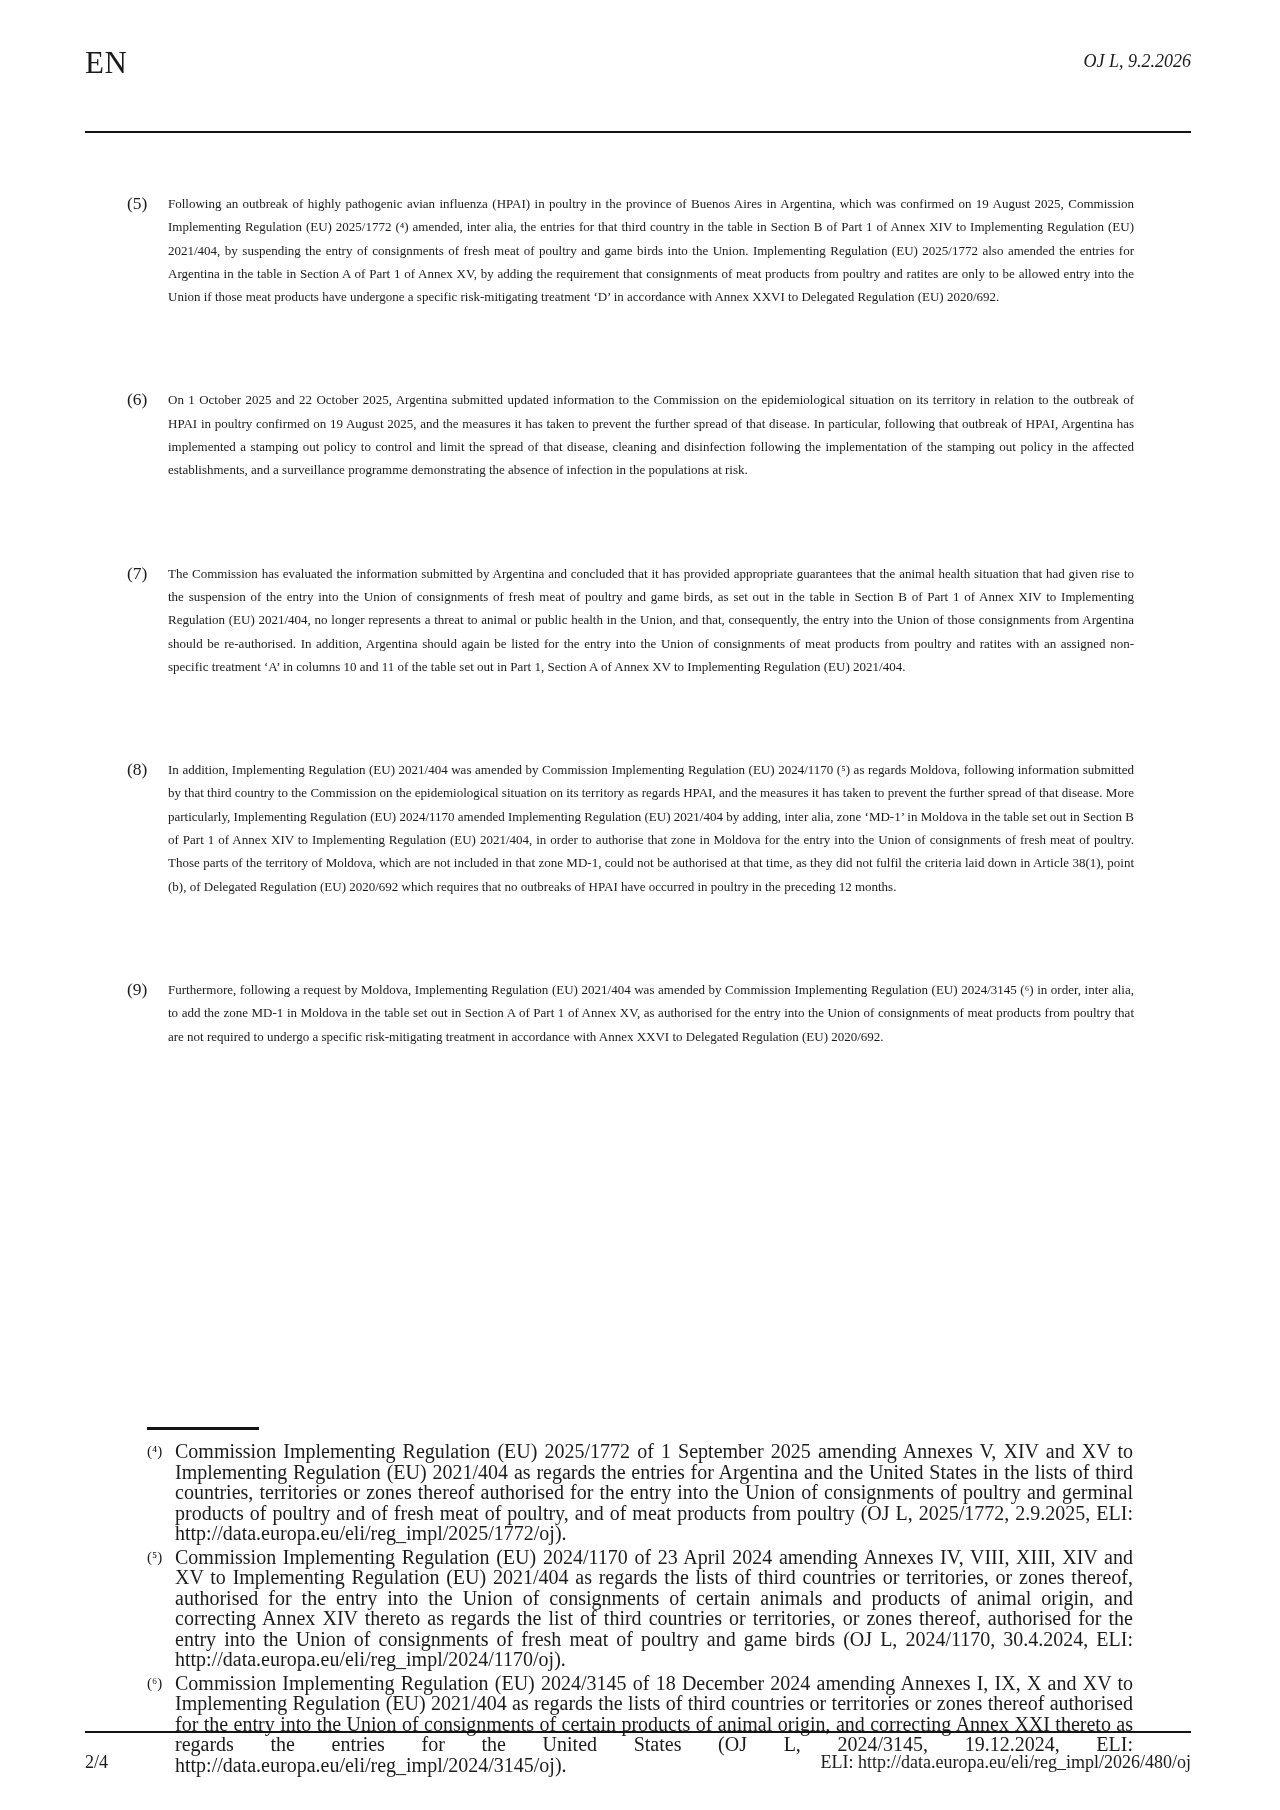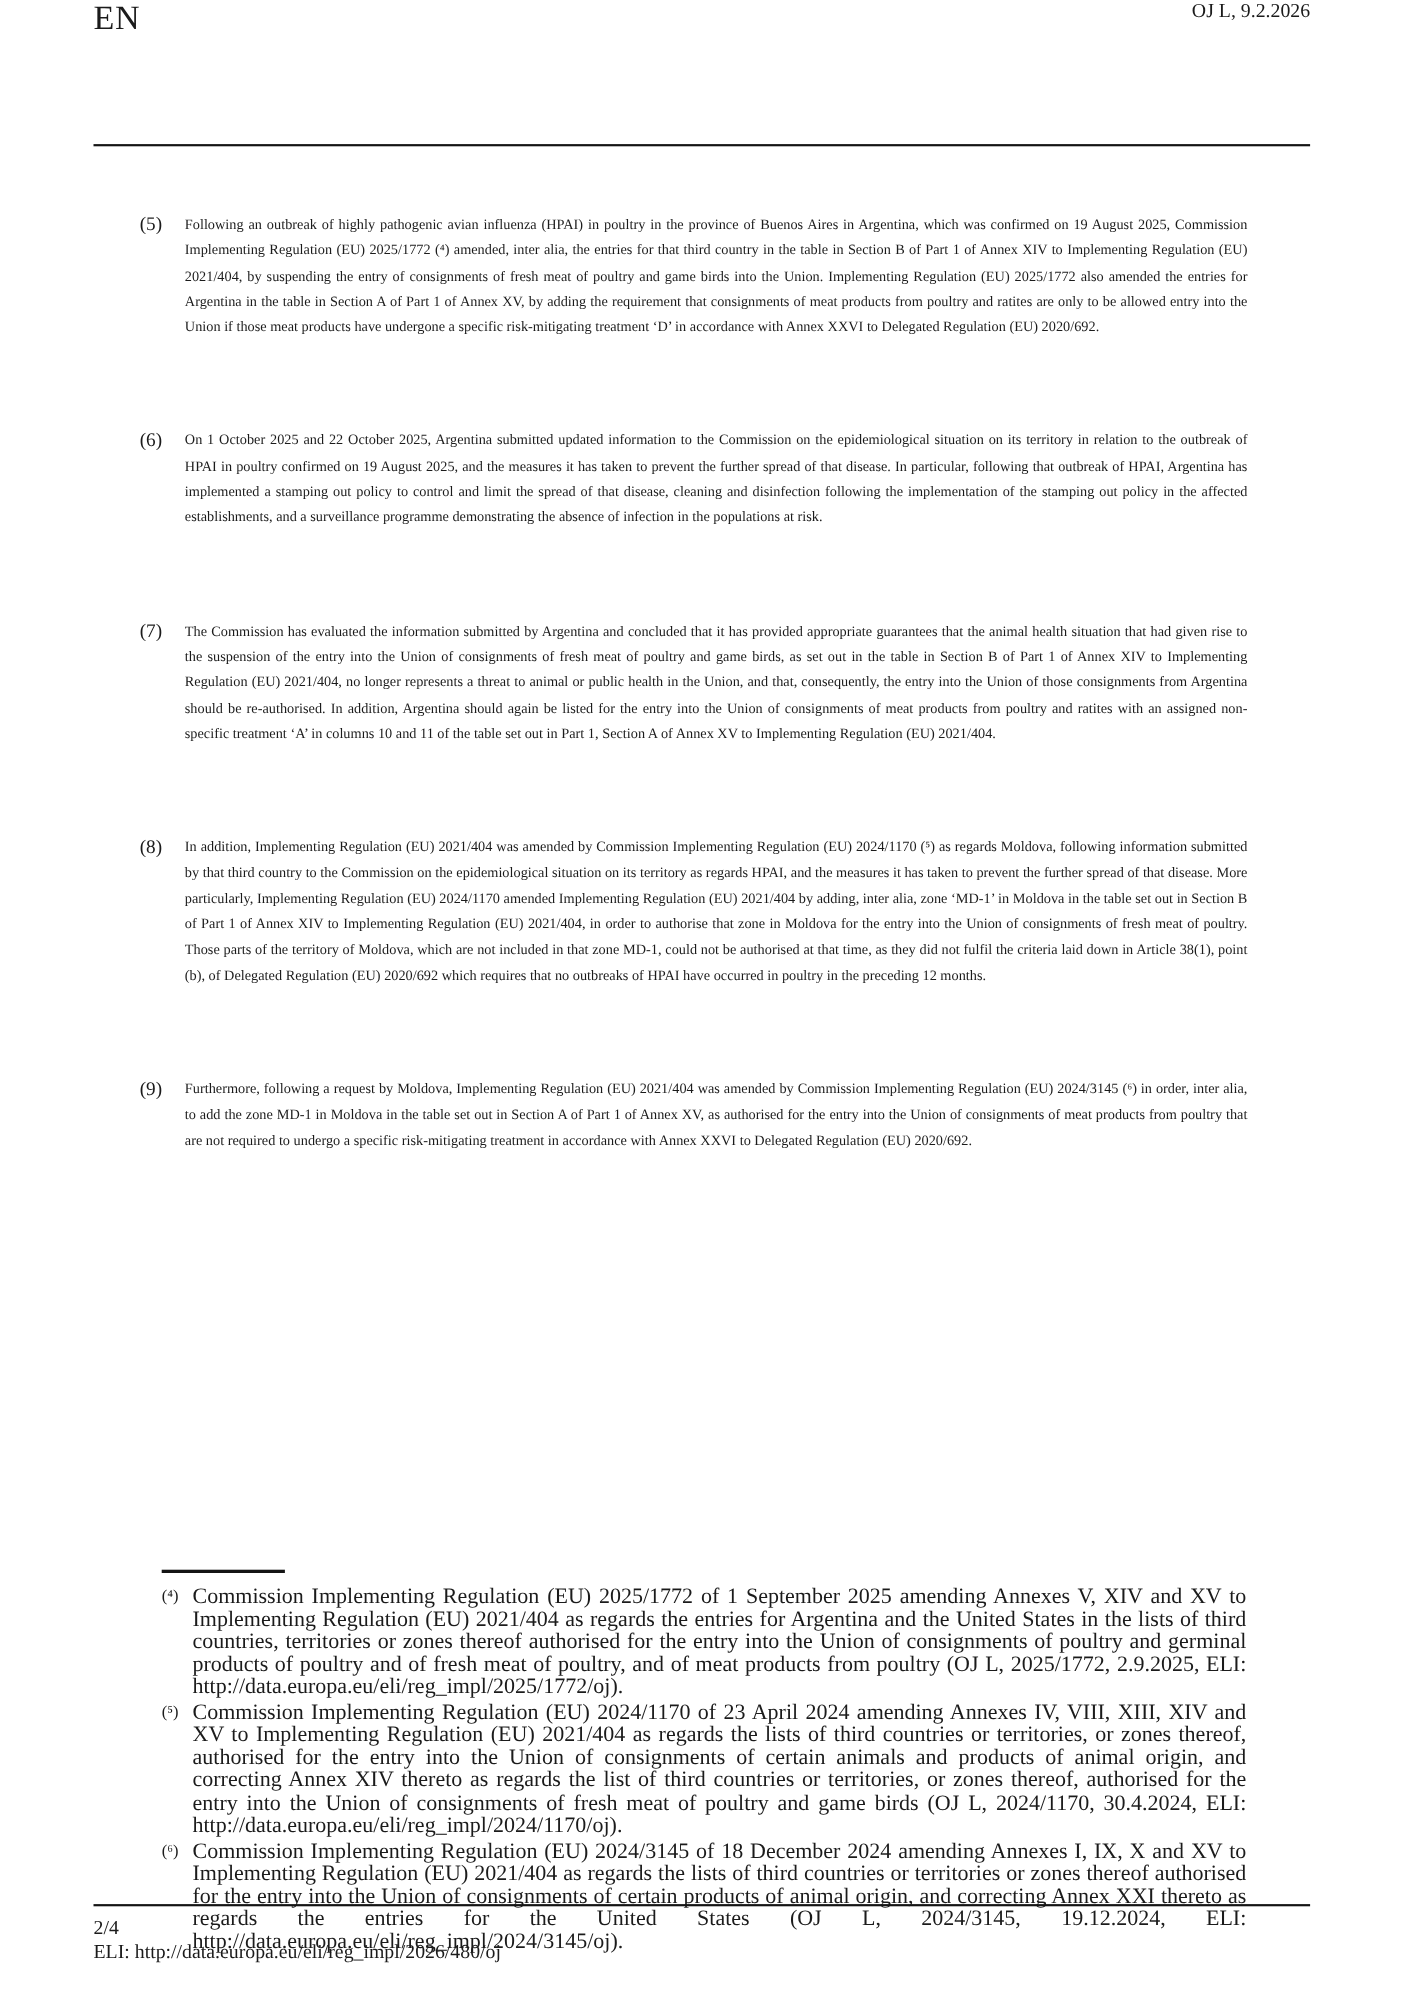--- a/index.html
+++ b/index.html
@@ -16,32 +16,33 @@
   
   .page-header {
     position: absolute;
     left: 85px;
     top: 0;
     width: 1106px;
     height: 133px;
     box-sizing: border-box;
     display: flex;
     justify-content: space-between;
-    align-items: flex-start;
+    align-items: center;
     border-bottom: 2px solid #141414;
     padding-bottom: 7px;
   }
   .lang-code {
     font-size: 31px;
     line-height: 1;
     letter-spacing: 0.5px;
   }
   .journal-ref {
     font-size: 18px;
     line-height: 1.1;
+    font-style: italic;
   }
 
   
   .recitals {
     position: absolute;
     left: 85px;
     top: 192px;
     width: 1106px;
   }
   .recital {
@@ -98,26 +99,25 @@
   }
 
   
   .page-footer {
     position: absolute;
     left: 85px;
     top: 1731px;
     width: 1106px;
     box-sizing: border-box;
     border-top: 2px solid #141414;
-    padding-top: 9px;
+    padding-top: 19px;
     display: flex;
     justify-content: space-between;
     font-size: 18px;
     line-height: 1.2;
-    flex-direction: column;
   }
 </style>
 </head>
 <body>
 
 <div class="page">
 
   <header class="page-header">
     <div class="lang-code">EN</div>
     <div class="journal-ref">OJ L, 9.2.2026</div>

